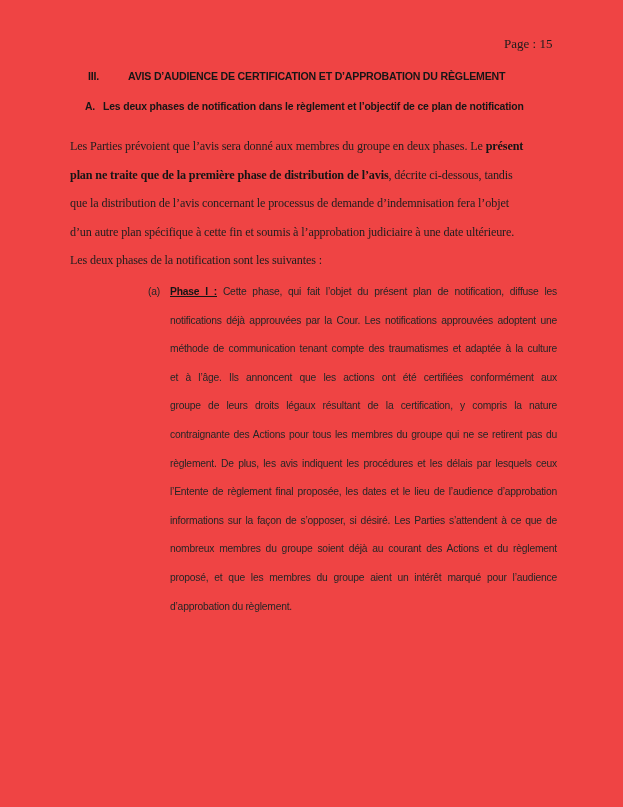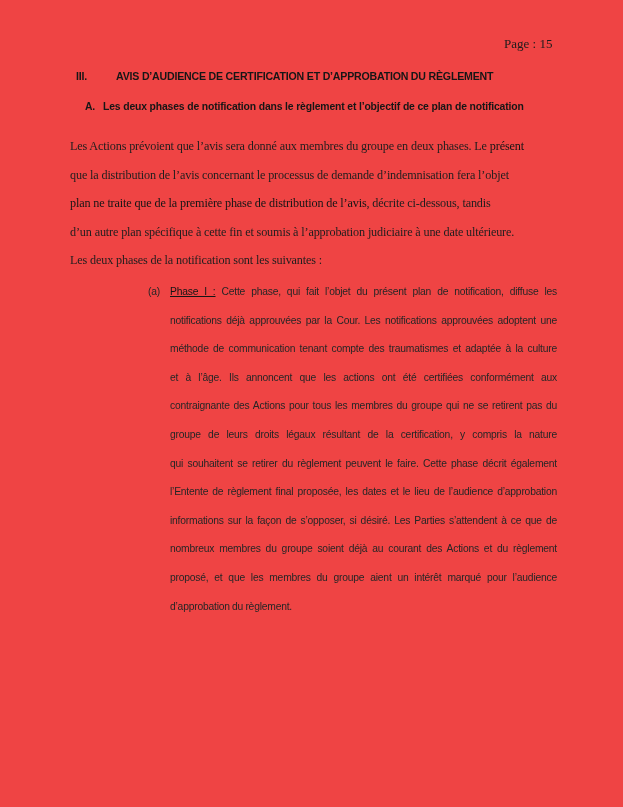--- a/index.html
+++ b/index.html
@@ -21,21 +21,21 @@
     font-size: 13px;
     line-height: 1.2;
     color: #1c1c1c;
     white-space: nowrap;
   }
 
   
   .heading {
     position: absolute;
     top: 70px;
-    left: 76px;
+    left: 88px;
     display: flex;
     font-family: "Liberation Sans", sans-serif;
     font-weight: bold;
     font-size: 10.6px;
     letter-spacing: -0.2px;
     color: #161616;
     white-space: nowrap;
     justify-content: center;
   }
   .heading .num { width: 40px; flex: 0 0 40px; }
@@ -94,58 +94,58 @@
     line-height: 28.6px;
     height: 28.6px;
     text-align: justify;
     text-align-last: justify;
     overflow: visible;
   }
   .list-lines .tline.last {
     text-align-last: left;
   }
 
-  .b { font-weight: normal; color: #151515; }
+  .b { font-weight: bold; color: #151515; }
   .u { text-decoration: underline; }
 </style>
 </head>
 <body>
 
 <div class="page">
 
   <div class="page-label">Page : 15</div>
 
   <div class="heading">
     <span class="num">III.</span>
     <span class="htext">AVIS D’AUDIENCE DE CERTIFICATION ET D’APPROBATION DU RÈGLEMENT</span>
   </div>
 
   <div class="subheading">
     <span class="letter">A.</span>
     <span class="htext">Les deux phases de notification dans le règlement et l’objectif de ce plan de notification</span>
   </div>
 
   <div class="intro">
-      <div class="tline"><span>Les Actions prévoient que l’avis sera donné aux membres du groupe en deux phases. Le </span><span class="b">présent</span></div>
+      <div class="tline"><span>Les Parties prévoient que l’avis sera donné aux membres du groupe en deux phases. Le </span><span class="b">présent</span></div>
+      <div class="tline"><span class="b">plan ne traite que de la première phase de distribution de l’avis</span><span>, décrite ci-dessous, tandis</span></div>
       <div class="tline"><span>que la distribution de l’avis concernant le processus de demande d’indemnisation fera l’objet</span></div>
-      <div class="tline"><span class="b">plan ne traite que de la première phase de distribution de l’avis</span><span>, décrite ci-dessous, tandis</span></div>
       <div class="tline"><span>d’un autre plan spécifique à cette fin et soumis à l’approbation judiciaire à une date ultérieure.</span></div>
       <div class="tline last"><span>Les deux phases de la notification sont les suivantes :</span></div>
     </div>
 
   <div class="list-item">
     <span class="marker">(a)</span>
     <div class="list-lines">
         <div class="tline"><span class="b u">Phase I :</span><span> Cette phase, qui fait l’objet du présent plan de notification, diffuse les</span></div>
         <div class="tline"><span>notifications déjà approuvées par la Cour. Les notifications approuvées adoptent une</span></div>
         <div class="tline"><span>méthode de communication tenant compte des traumatismes et adaptée à la culture</span></div>
         <div class="tline"><span>et à l’âge. Ils annoncent que les actions ont été certifiées conformément aux</span></div>
+        <div class="tline"><span>groupe de leurs droits légaux résultant de la certification, y compris la nature</span></div>
         <div class="tline"><span>contraignante des Actions pour tous les membres du groupe qui ne se retirent pas du</span></div>
-        <div class="tline"><span>groupe de leurs droits légaux résultant de la certification, y compris la nature</span></div>
-        <div class="tline"><span>qui souhaitent se retirer du règlement peuvent le faire. Cette phase décrit également</span></div>
+        <div class="tline"><span>règlement. De plus, les avis indiquent les procédures et les délais par lesquels ceux</span></div>
         <div class="tline"><span>l’Entente de règlement final proposée, les dates et le lieu de l’audience d’approbation</span></div>
         <div class="tline"><span>informations sur la façon de s’opposer, si désiré. Les Parties s’attendent à ce que de</span></div>
         <div class="tline"><span>nombreux membres du groupe soient déjà au courant des Actions et du règlement</span></div>
         <div class="tline"><span>proposé, et que les membres du groupe aient un intérêt marqué pour l’audience</span></div>
         <div class="tline last"><span>d’approbation du règlement.</span></div>
       </div>
   </div>
 
 </div>
 

